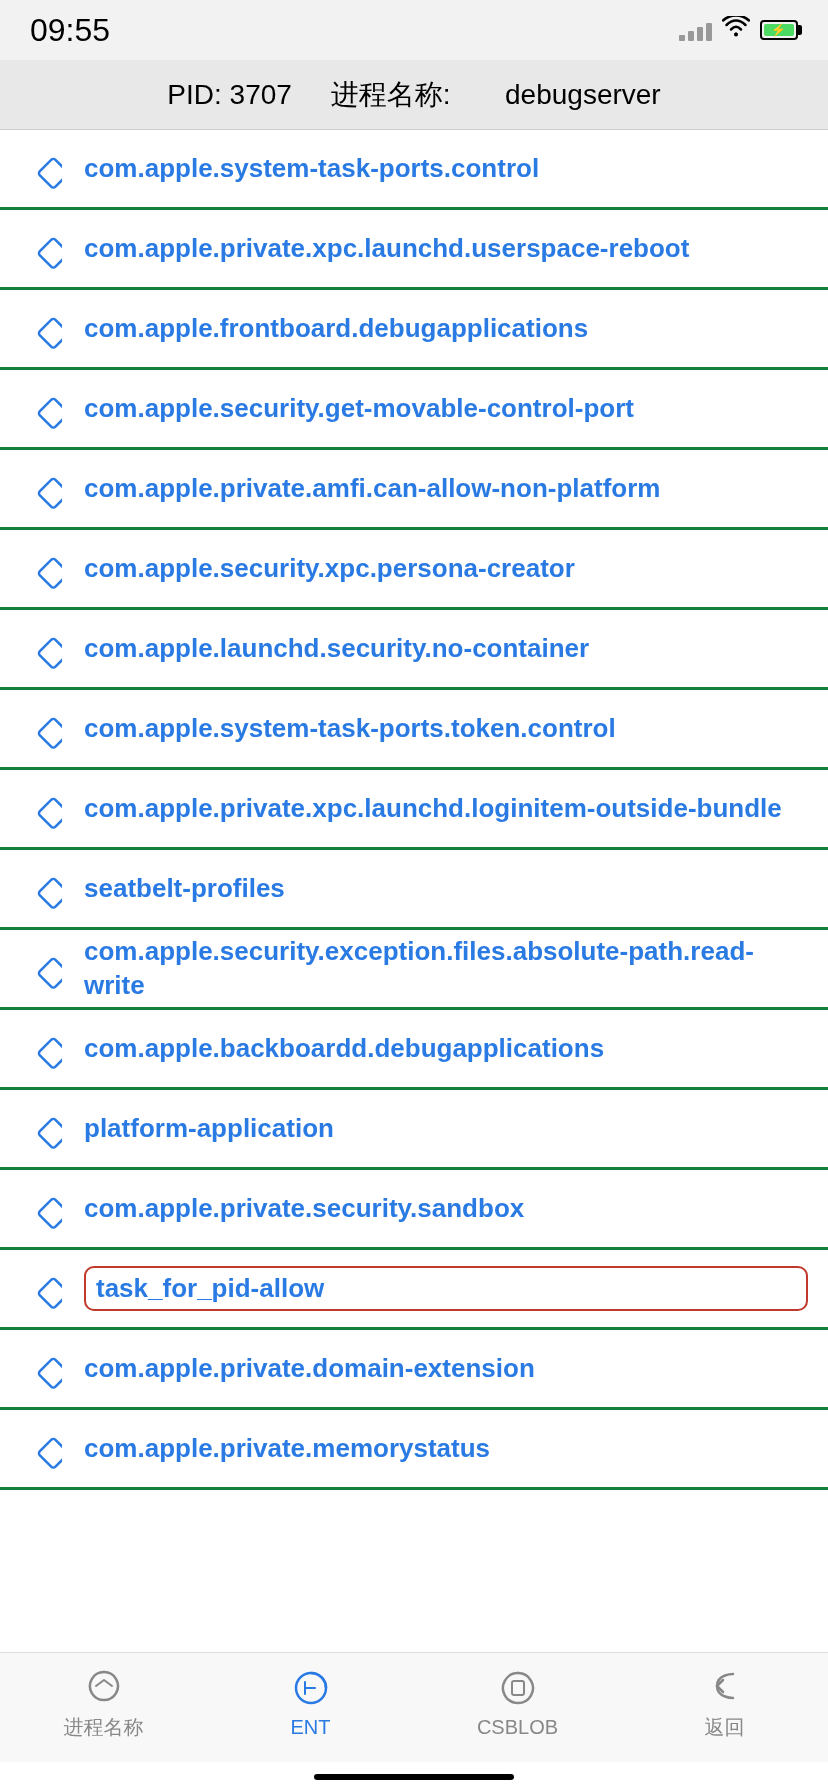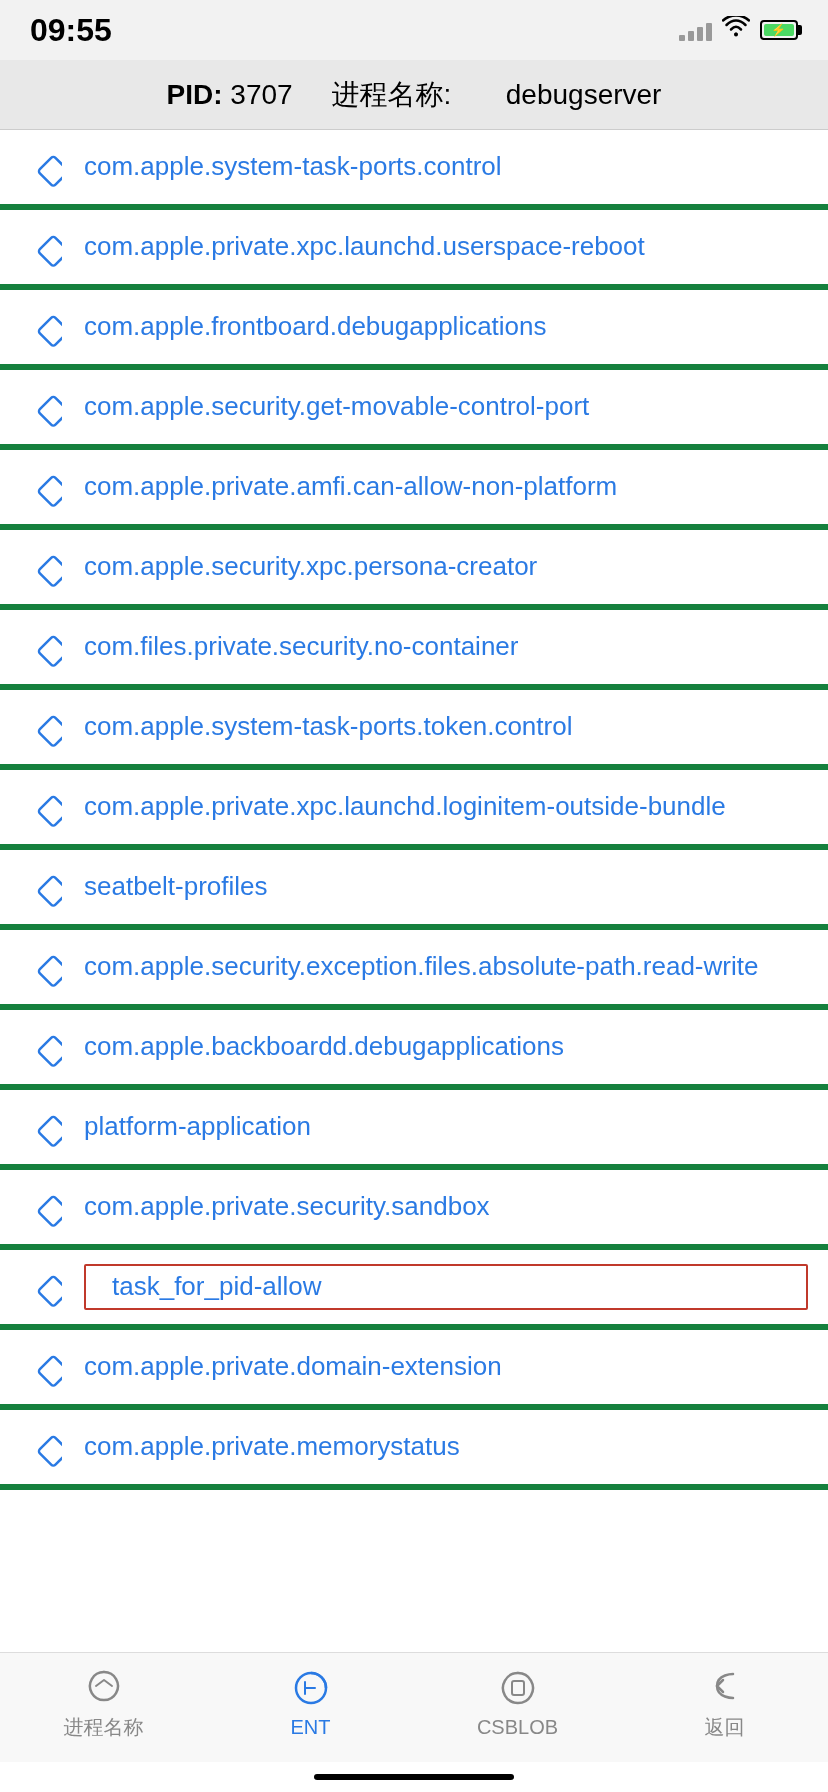--- a/index.html
+++ b/index.html
@@ -20,21 +20,21 @@
       height: 60px;
       display: flex;
       align-items: center;
       justify-content: space-between;
       padding: 0 30px;
       flex-shrink: 0;
     }
 
     .status-time {
       font-size: 32px;
-      font-weight: 700;
+      font-weight: 400;
       color: #000;
     }
 
     .status-icons {
       display: flex;
       align-items: center;
       gap: 10px;
     }
 
     .signal-bars {
@@ -107,37 +107,38 @@
       flex-shrink: 0;
     }
 
     .header-text {
       font-size: 28px;
       color: #000;
       font-weight: 400;
     }
 
     .header-pid {
-      font-weight: 700;
+      font-weight: 400;
       text-align: right;
     }
 
     
     .list-container {
       flex: 1;
       overflow-y: auto;
       background: #fff;
     }
 
     .list-item {
       display: flex;
       align-items: center;
       padding: 0 20px;
       min-height: 80px;
-      border-bottom: 6px solid #15803d;
+      border-bottom: 3px solid #15803d;
+      font-weight: bold;
     }
 
     .diamond-icon {
       width: 44px;
       height: 44px;
       flex-shrink: 0;
       margin-right: 20px;
       display: flex;
       align-items: center;
       justify-content: center;
@@ -150,23 +151,23 @@
 
     .list-label {
       font-size: 26px;
       color: #2a7ae4;
       line-height: 1.3;
       flex: 1;
     }
 
     .list-label.highlighted {
       border: 2px solid #c0392b;
-      padding: 4px 26px;
+      padding: 4px 10px;
       color: #2a7ae4;
-      border-radius: 2px;
+      border-radius: 10px;
     }
 
     
     .tab-bar {
       height: 110px;
       background: #f8f8f8;
       border-top: 1px solid #ddd;
       display: flex;
       align-items: center;
       justify-content: space-around;
@@ -314,21 +315,21 @@
   </svg>
       </div>
       <span class="list-label">com.apple.security.xpc.persona-creator</span>
     </div>
     <div class="list-item">
       <div class="diamond-icon">
         <svg viewBox="0 0 40 40" fill="none" xmlns="http://www.w3.org/2000/svg">
     <rect x="20" y="4" width="22" height="22" rx="3" ry="3" transform="rotate(45 20 20)" stroke="#2a7ae4" stroke-width="2.5" fill="none"></rect>
   </svg>
       </div>
-      <span class="list-label">com.files.private.security.no-container</span>
+      <span class="list-label">com.apple.launchd.security.no-container</span>
     </div>
     <div class="list-item">
       <div class="diamond-icon">
         <svg viewBox="0 0 40 40" fill="none" xmlns="http://www.w3.org/2000/svg">
     <rect x="20" y="4" width="22" height="22" rx="3" ry="3" transform="rotate(45 20 20)" stroke="#2a7ae4" stroke-width="2.5" fill="none"></rect>
   </svg>
       </div>
       <span class="list-label">com.apple.system-task-ports.token.control</span>
     </div>
     <div class="list-item">

